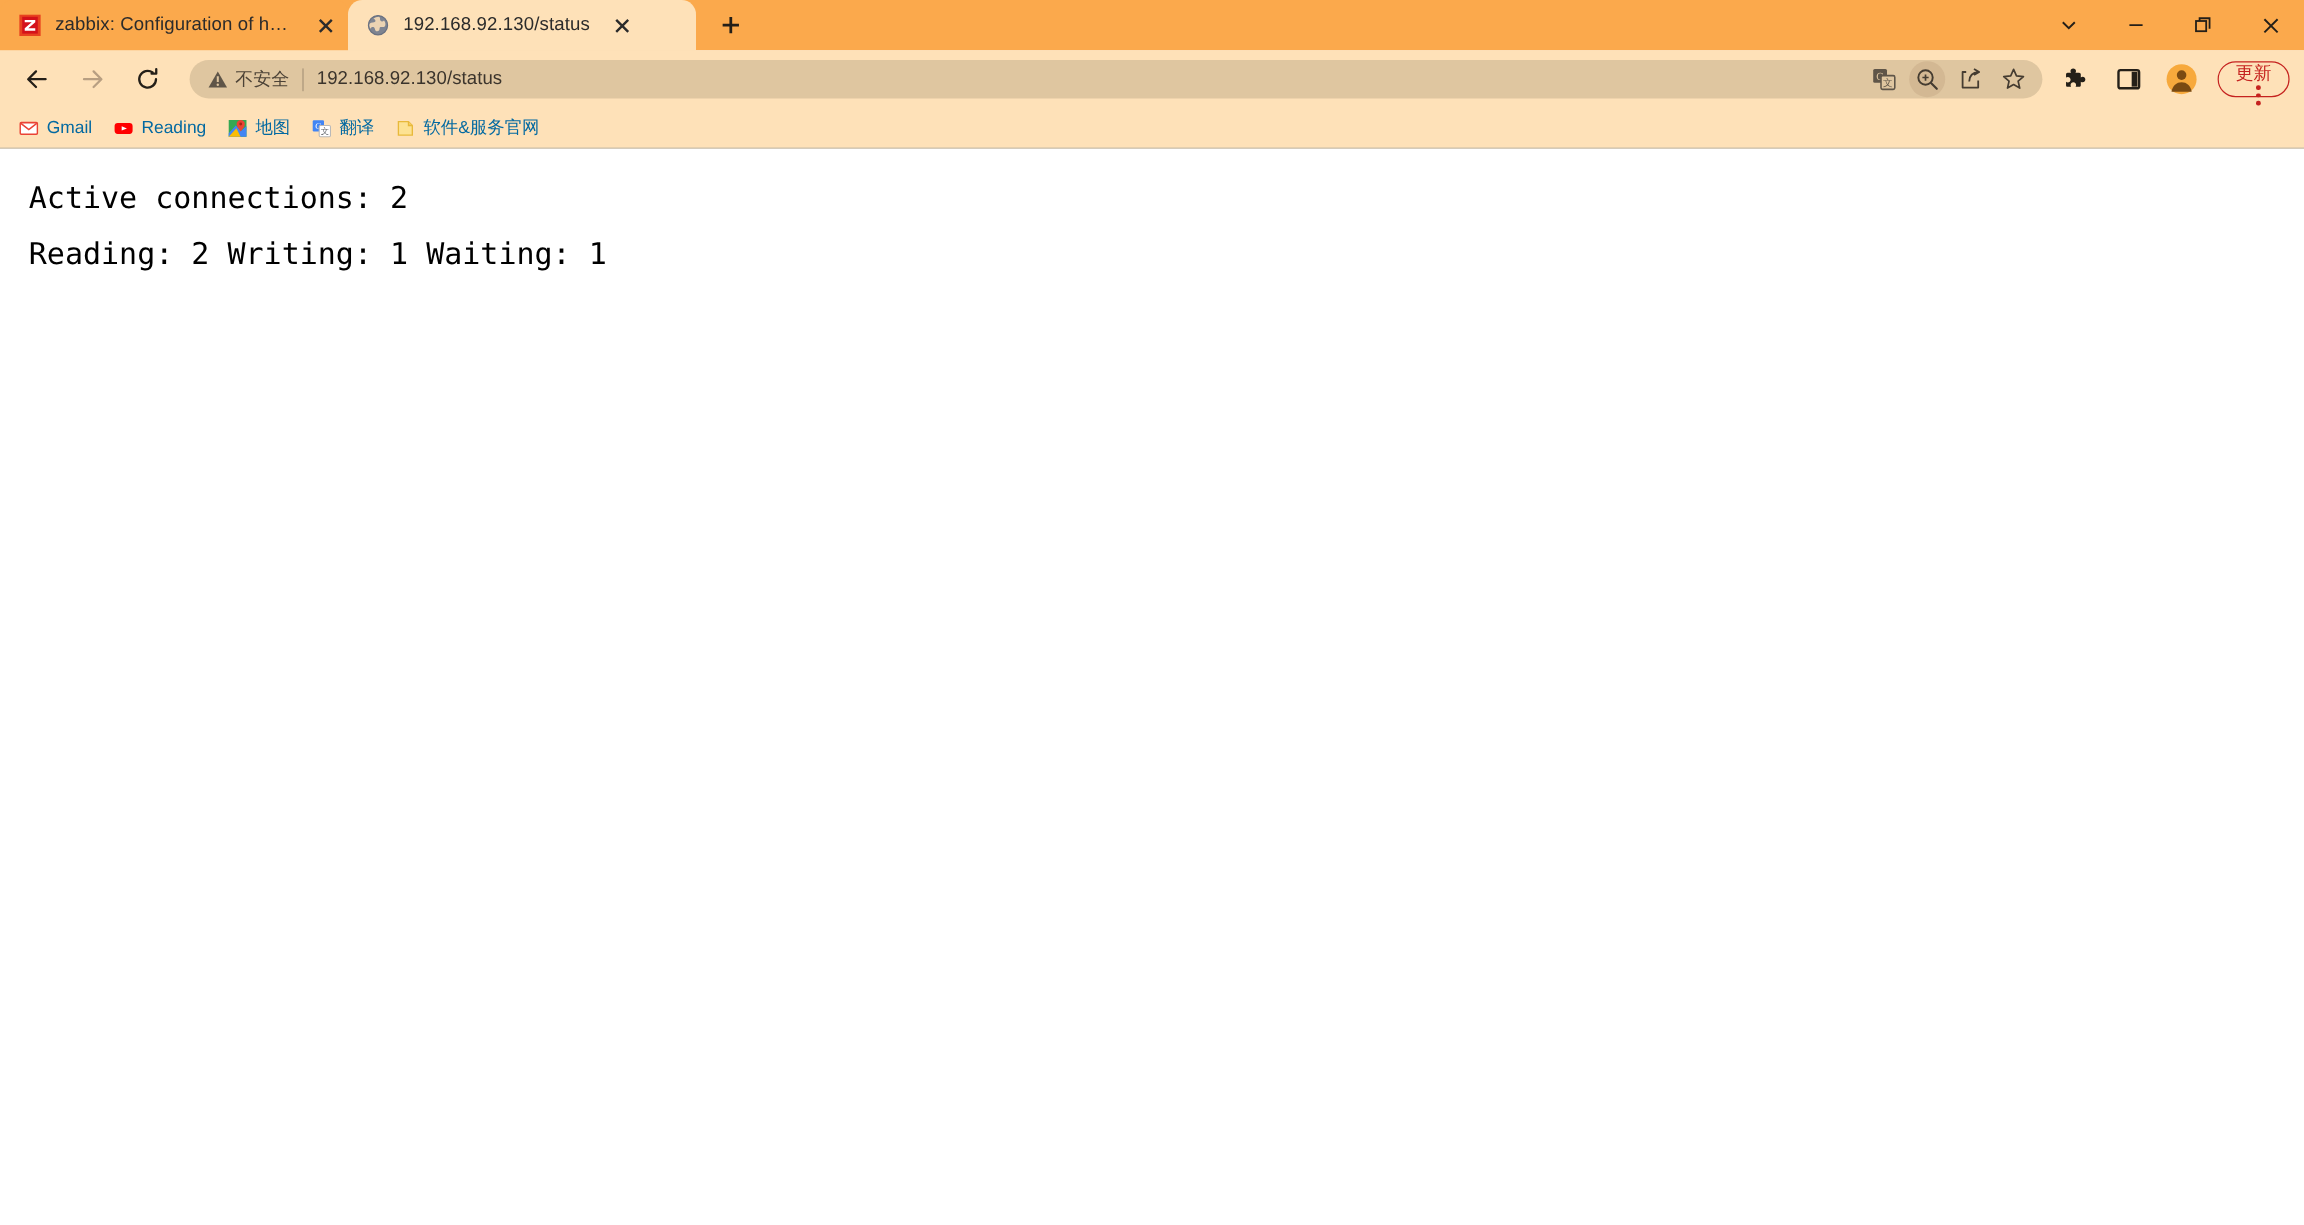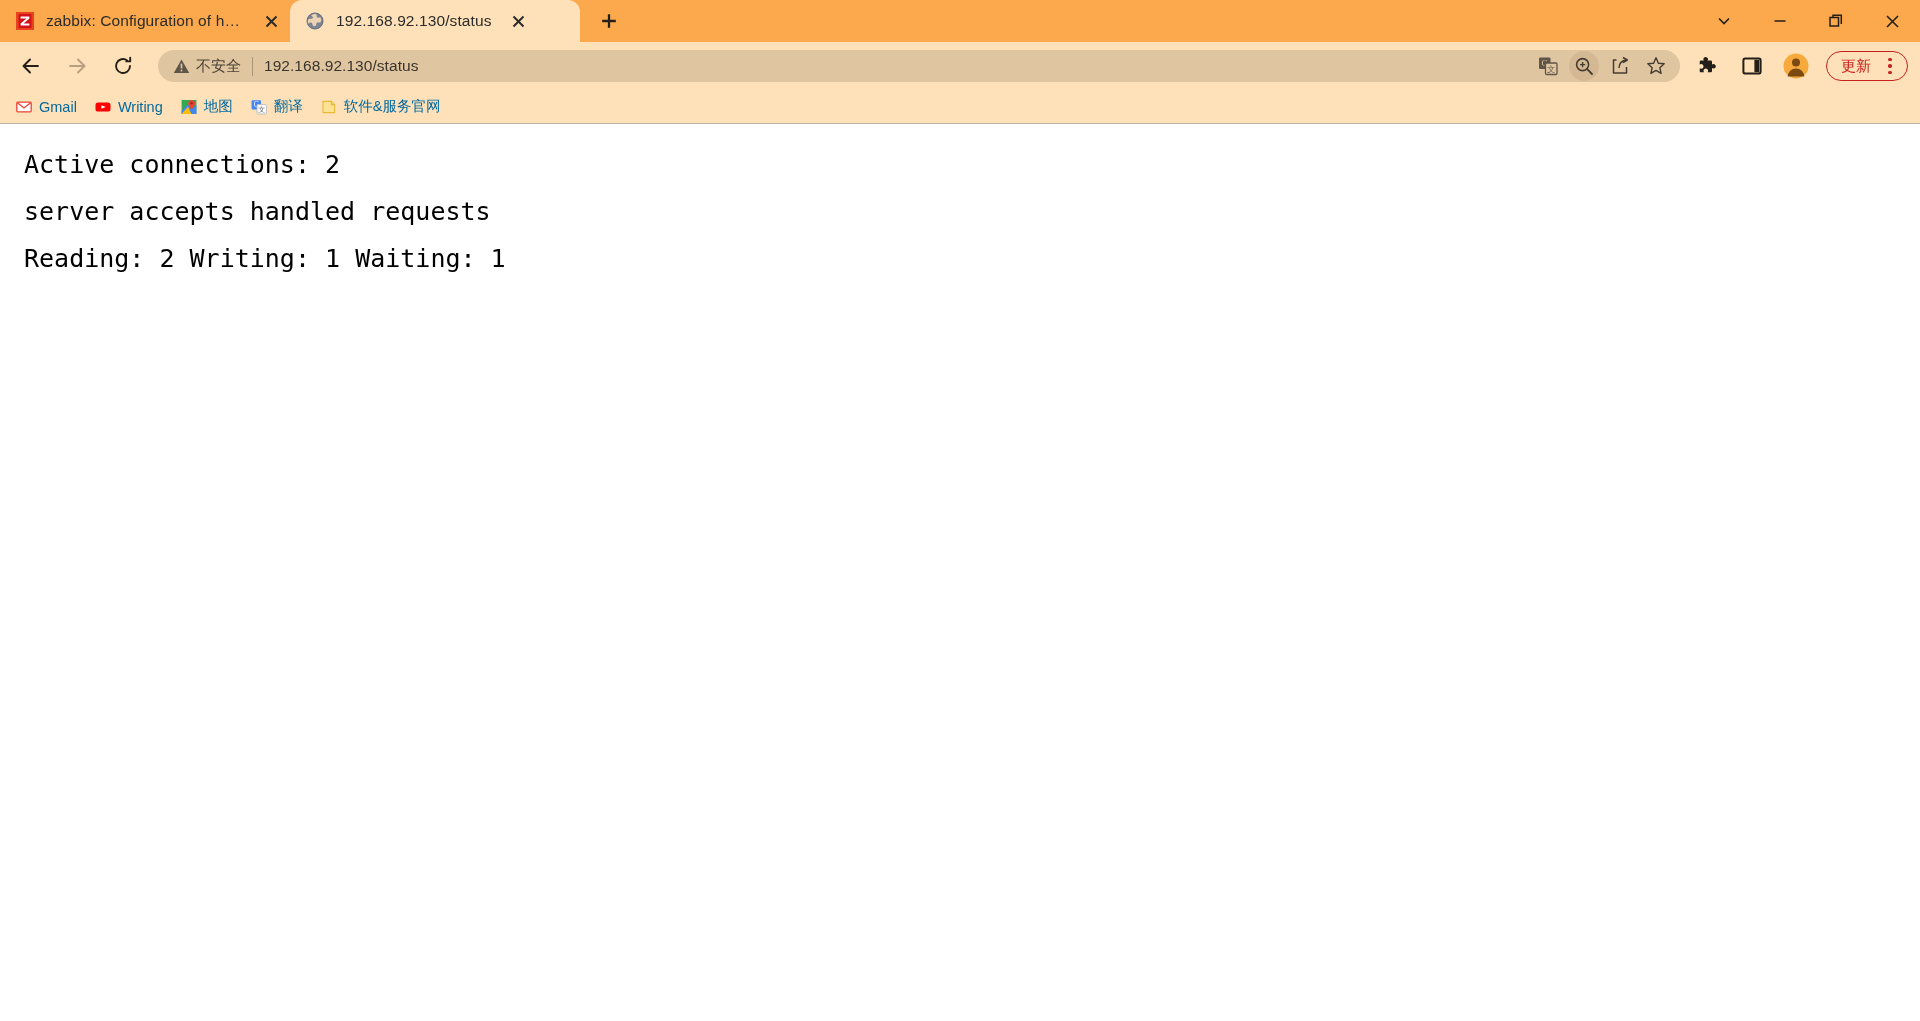--- a/index.html
+++ b/index.html
@@ -177,20 +177,21 @@
   .update-pill {
     height: 30px;
     border: 1.6px solid #c5221f;
     border-radius: 16px;
     display: flex;
     align-items: center;
     padding: 0 6px 0 14px;
     margin-left: 8px;
     margin-right: 4px;
     box-sizing: border-box;
+    flex-direction: column;
   }
   .update-label {
     font-size: 15px;
     color: #c5221f;
     white-space: nowrap;
     margin-right: 8px;
   }
   .kebab {
     width: 22px; height: 26px;
     display: flex; flex-direction: column;
@@ -439,21 +440,21 @@
       <span class="bm-label">Gmail</span>
     </div>
 
     <div class="bm">
       <span class="bm-ico">
         <svg width="16" height="16" viewBox="0 0 16 16">
           <rect x="0.5" y="3.4" width="15" height="9.2" rx="2.6" fill="#ff0000"></rect>
           <path d="M6.4 6.2 L10.8 8 L6.4 9.8 Z" fill="#ffffff"></path>
         </svg>
       </span>
-      <span class="bm-label">Writing</span>
+      <span class="bm-label">Reading</span>
     </div>
 
     <div class="bm">
       <span class="bm-ico">
         <svg width="16" height="16" viewBox="0 0 16 16">
           <rect x="0.6" y="1" width="14.8" height="14" fill="#34a853"></rect>
           <path d="M0.6 12 L6.5 5.5 L11 10 L15.4 6 V15 H0.6 Z" fill="#4285f4"></path>
           <path d="M0.6 15 L7 7.8 L10.5 15 Z" fill="#fbbc04"></path>
           <path d="M10.6 1 C8.7 1 7.2 2.5 7.2 4.4 C7.2 6.9 10.6 10.5 10.6 10.5 C10.6 10.5 14 6.9 14 4.4 C14 2.5 12.5 1 10.6 1 Z" fill="#ea4335"></path>
           <circle cx="10.6" cy="4.3" r="1.2" fill="#a52714"></circle>
@@ -479,16 +480,16 @@
         <svg width="16" height="16" viewBox="0 0 16 16">
           <path d="M2 2.4 H10.4 L13.6 5.6 V13.6 H2 Z" fill="#fde293" stroke="#e8b93a" stroke-width="1.1"></path>
           <path d="M10.4 2.4 V5.6 H13.6" fill="#f6d06a" stroke="#e8b93a" stroke-width="1.1"></path>
         </svg>
       </span>
       <span class="bm-label">软件&amp;服务官网</span>
     </div>
   </div>
 
   <div class="page">
-    <pre class="nginx-status"><span class="ln">Active connections: 2</span><span class="ln">server accepts handled requests</span><span class="ln">Reading: 2 Writing: 1 Waiting: 1 </span></pre>
+    <pre class="nginx-status"><span class="ln">Active connections: 2</span><span class="ln">Reading: 2 Writing: 1 Waiting: 1 </span></pre>
   </div>
 
 </div>
 
 </body></html>

